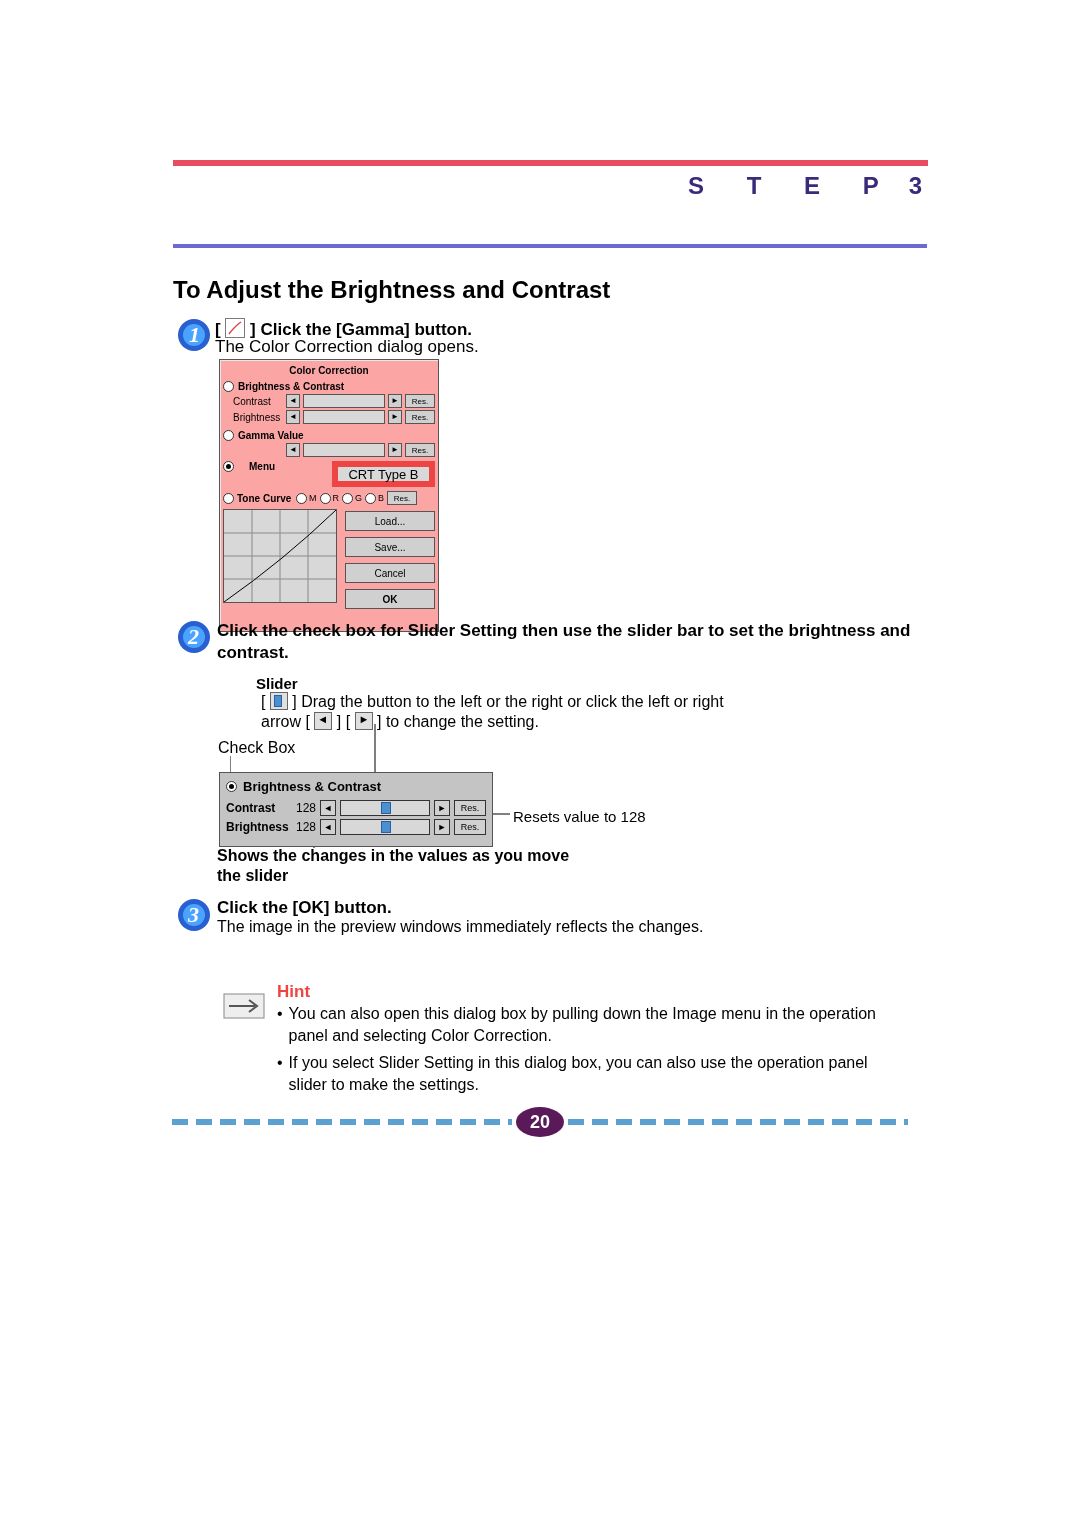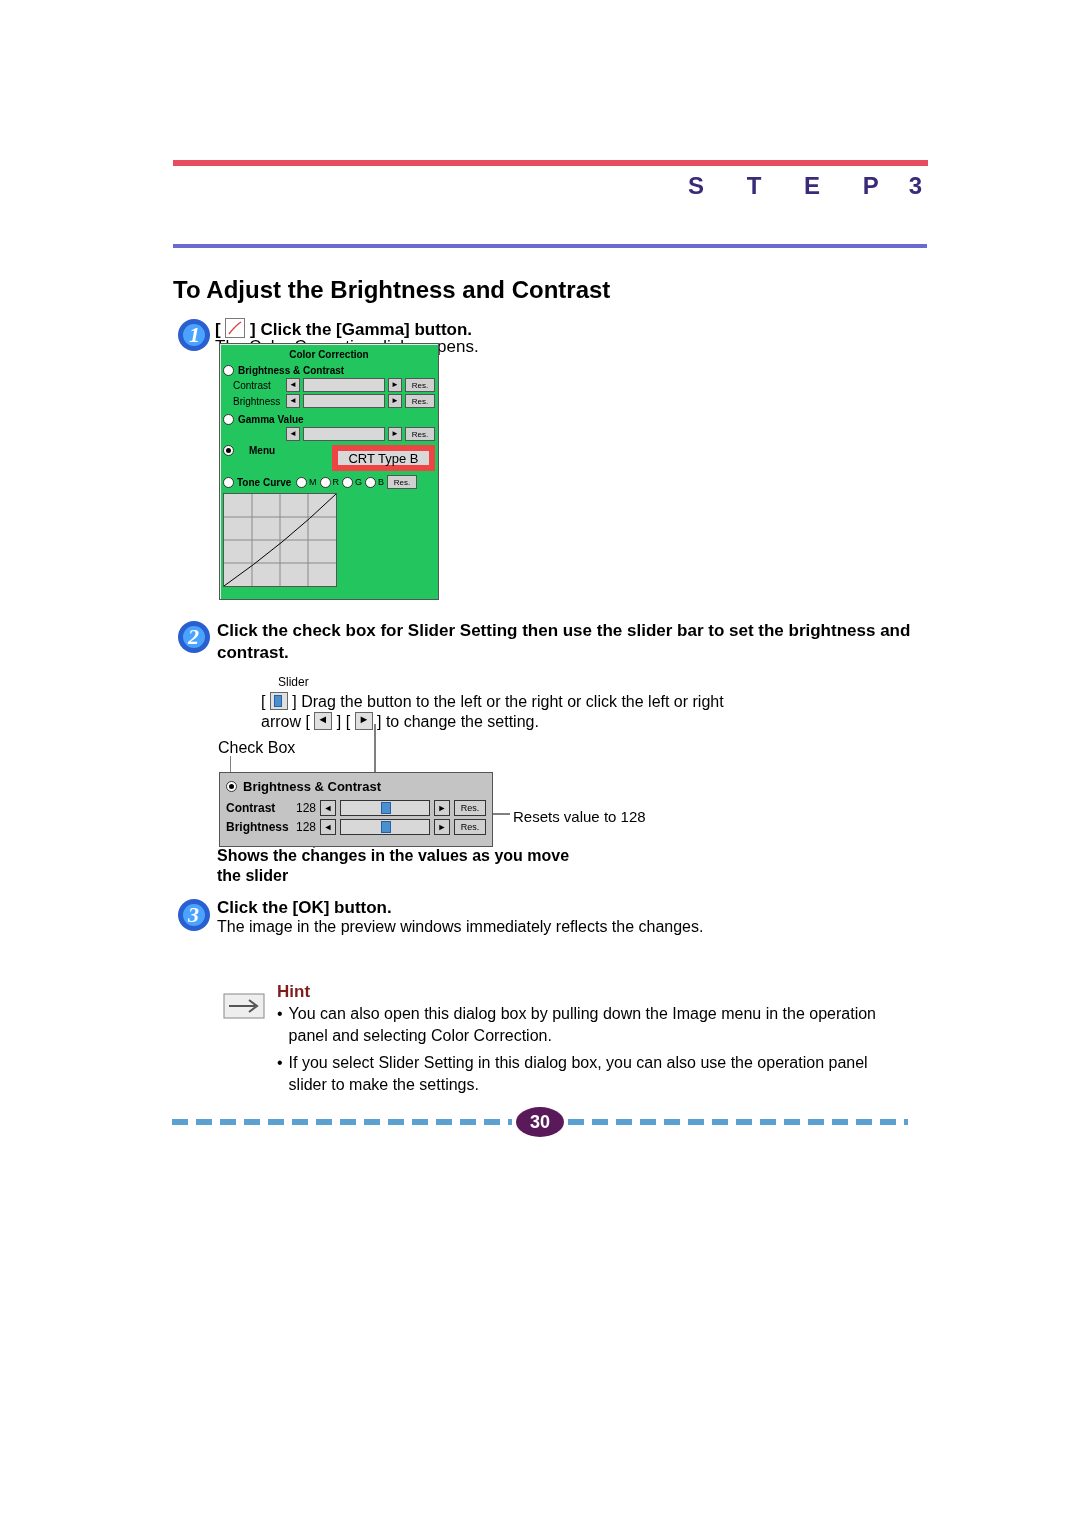--- a/index.html
+++ b/index.html
@@ -10,21 +10,21 @@
   .bluebar{position:absolute;left:173px;top:232px;width:754px;height:4px;background:#6a6ad0}
   .section-title{position:absolute;left:173px;top:264px;font-weight:700;font-size:24px}
   .marker{width:34px;height:34px;position:absolute}
   .marker circle.o{fill:#2a5fd0}
   .marker circle.i{fill:#4aa3ff}
   .marker text{fill:#fff;font:italic 700 22px Georgia,serif}
   .step1-head{position:absolute;left:215px;top:306px;font-weight:700;font-size:17px}
   .step1-sub{position:absolute;left:215px;top:325px;font-size:17px;font-weight:300}
   .gamma-icon{display:inline-block;width:18px;height:18px;border:1px solid #7a7a7a;background:#fff;vertical-align:-3px;position:relative}
   .gamma-icon svg{position:absolute;inset:1px}
-  .dialog{position:absolute;left:219px;top:331px;width:212px;background:#22c55e;border:1px solid #555;padding:4px 3px 12px;box-shadow:inset 1px 1px 0 #e8e8e8}
+  .dialog{position:absolute;left:219px;top:347px;width:212px;background:#fca5a5;border:1px solid #555;padding:4px 3px 22px;box-shadow:inset 1px 1px 0 #e8e8e8}
   .dlg-title{text-align:center;font-weight:700;font-size:10px;margin:1px 0 5px}
   .opt-row{display:flex;align-items:center;gap:4px;font-size:10px;margin:2px 0}
   .radio{width:9px;height:9px;border:1px solid #333;border-radius:50%;background:#fff;display:inline-flex;align-items:center;justify-content:center;flex:0 0 auto}
   .radio.sel::after{content:"";width:5px;height:5px;border-radius:50%;background:#000;display:block}
   .bold{font-weight:700}
   .slider-row{display:flex;align-items:center;gap:3px;font-size:10px;margin:2px 0 2px 10px}
   .slider-row .lab{width:50px}
   .arrowbtn{width:12px;height:12px;border:1px solid #555;background:#d0d0d0;display:inline-flex;align-items:center;justify-content:center;font-size:8px;line-height:1}
   .track{height:12px;border:1px solid #555;background:#d8d8d8;flex:1;min-width:50px}
   .resbtn{width:28px;height:12px;border:1px solid #555;background:#d0d0d0;font-size:8px;display:inline-flex;align-items:center;justify-content:center}
@@ -36,42 +36,42 @@
   .rc{display:inline-flex;align-items:center;gap:2px;font-size:9px}
   .curve-area{display:flex;gap:8px;margin-top:4px}
   .curve{width:112px;height:92px;border:1px solid #555;background:#d8d8d8;position:relative}
   .curve svg{position:absolute;inset:0}
   .curve .g{stroke:#8a8a8a;stroke-width:1}
   .curve .c{stroke:#000;stroke-width:1;fill:none}
   .dlg-btns{display:flex;flex-direction:column;gap:6px;flex:1;padding-top:2px}
   .dlg-btn{height:18px;border:1px solid #555;background:#d0d0d0;font-size:10px;display:flex;align-items:center;justify-content:center}
   .dlg-btn.ok{font-weight:700}
   .step2-head{position:absolute;left:217px;top:608px;width:710px;font-weight:700;font-size:17px;line-height:1.28}
-  .slider-title{position:absolute;left:278px;top:663px;font-weight:400;font-size:12px}
+  .slider-title{position:absolute;left:256px;top:663px;font-weight:700;font-size:15px}
   .slider-desc{position:absolute;left:261px;top:680px;width:500px;font-size:16px;font-weight:300;line-height:1.28}
   .sq-icon{display:inline-block;width:16px;height:16px;border:1px solid #666;background:#e0e0e0;vertical-align:-3px;position:relative}
   .sq-icon.thumb::after{content:"";position:absolute;left:3px;top:2px;width:6px;height:10px;background:#4a8fd0;border:1px solid #2a5fa0}
   .sq-icon.l::after{content:"◄";position:absolute;left:2px;top:-1px;font-size:11px}
   .sq-icon.r::after{content:"►";position:absolute;left:3px;top:-1px;font-size:11px}
   .checkbox-label{position:absolute;left:218px;top:727px;font-size:16px;font-weight:300}
   .detail-panel{position:absolute;left:219px;top:760px;width:260px;background:#c4c4c4;border:1px solid #555;padding:6px 6px 8px}
   .dp-head{display:flex;align-items:center;gap:6px;font-size:13px;font-weight:700;margin-bottom:6px}
   .dp-row{display:flex;align-items:center;gap:4px;font-size:12px;margin:3px 0}
   .dp-row .lab{width:62px;font-weight:700}
   .dp-row .val{width:24px;text-align:right}
   .dp-arrow{width:14px;height:14px;border:1px solid #333;background:#d0d0d0;display:inline-flex;align-items:center;justify-content:center;font-size:9px}
   .dp-track{height:14px;border:1px solid #333;background:#d8d8d8;flex:1;position:relative}
   .dp-track .thumb{position:absolute;left:45%;top:1px;width:8px;height:10px;background:#4a8fd0;border:1px solid #2a5fa0}
   .dp-res{width:30px;height:14px;border:1px solid #333;background:#d0d0d0;font-size:9px;display:inline-flex;align-items:center;justify-content:center}
   .reset-note{position:absolute;left:513px;top:796px;font-size:15px;font-weight:300}
   .slider-note{position:absolute;left:217px;top:834px;width:380px;font-size:16px;font-weight:700;line-height:1.25}
   .step3-head{position:absolute;left:217px;top:886px;font-weight:700;font-size:17px}
   .step3-sub{position:absolute;left:217px;top:906px;font-size:16px;font-weight:300}
   .hint-icon{position:absolute;left:223px;top:976px;width:42px;height:36px}
-  .hint-title{position:absolute;left:277px;top:970px;font-weight:700;color:#7f1d1d;font-size:17px}
+  .hint-title{position:absolute;left:277px;top:970px;font-weight:700;color:#ef4444;font-size:17px}
   .hint-list{position:absolute;left:277px;top:991px;width:610px;font-size:16px;font-weight:300;line-height:1.35}
   .hint-list .li{display:flex;gap:6px;margin-bottom:6px}
   .hint-list .b{flex:0 0 auto}
   .pagenum{position:absolute;left:0;right:0;top:1095px;display:flex;justify-content:center;align-items:center}
   .pagenum .dashes{height:6px;width:340px;background:repeating-linear-gradient(90deg,#5aa0d0 0 16px,transparent 16px 24px)}
   .pagenum .oval{width:48px;height:30px;background:#5a1a5a;border-radius:50%;color:#fff;font-weight:700;font-size:18px;display:flex;align-items:center;justify-content:center;margin:0 4px}
   .callout{position:absolute;background:none}
   .callout line{stroke:#000;stroke-width:1}
 </style>
 </head>
@@ -159,20 +159,26 @@
           <svg viewBox="0 0 112 92" preserveAspectRatio="none">
             <line class="g" x1="28" y1="0" x2="28" y2="92"></line>
             <line class="g" x1="56" y1="0" x2="56" y2="92"></line>
             <line class="g" x1="84" y1="0" x2="84" y2="92"></line>
             <line class="g" x1="0" y1="23" x2="112" y2="23"></line>
             <line class="g" x1="0" y1="46" x2="112" y2="46"></line>
             <line class="g" x1="0" y1="69" x2="112" y2="69"></line>
             <path class="c" d="M0 92 Q60 50 112 0"></path>
           </svg>
         </div>
+      <div class="dlg-btns">
+        <div class="dlg-btn">Load...</div>
+        <div class="dlg-btn">Save...</div>
+        <div class="dlg-btn">Cancel</div>
+        <div class="dlg-btn ok">OK</div>
+      </div>
     </div>
   </div>
 
   <svg class="marker" style="left:177px;top:608px" viewBox="0 0 34 34">
       <circle class="o" cx="17" cy="17" r="16"></circle>
       <circle class="i" cx="17" cy="17" r="11"></circle>
       <text x="11" y="24">2</text>
     </svg>
   <div class="step2-head">Click the check box for Slider Setting then use the slider bar to set the brightness and contrast.</div>
   <div class="slider-title">Slider</div>
@@ -243,16 +249,16 @@
         <span>You can also open this dialog box by pulling down the Image menu in the operation panel and selecting Color Correction.</span>
       </div>
     <div class="li">
         <span class="b">•</span>
         <span>If you select Slider Setting in this dialog box, you can also use the operation panel slider to make the settings.</span>
       </div>
   </div>
 
   <div class="pagenum">
     <div class="dashes"></div>
-    <div class="oval">30</div>
+    <div class="oval">20</div>
     <div class="dashes"></div>
   </div>
 </div>
 
 </body></html>

